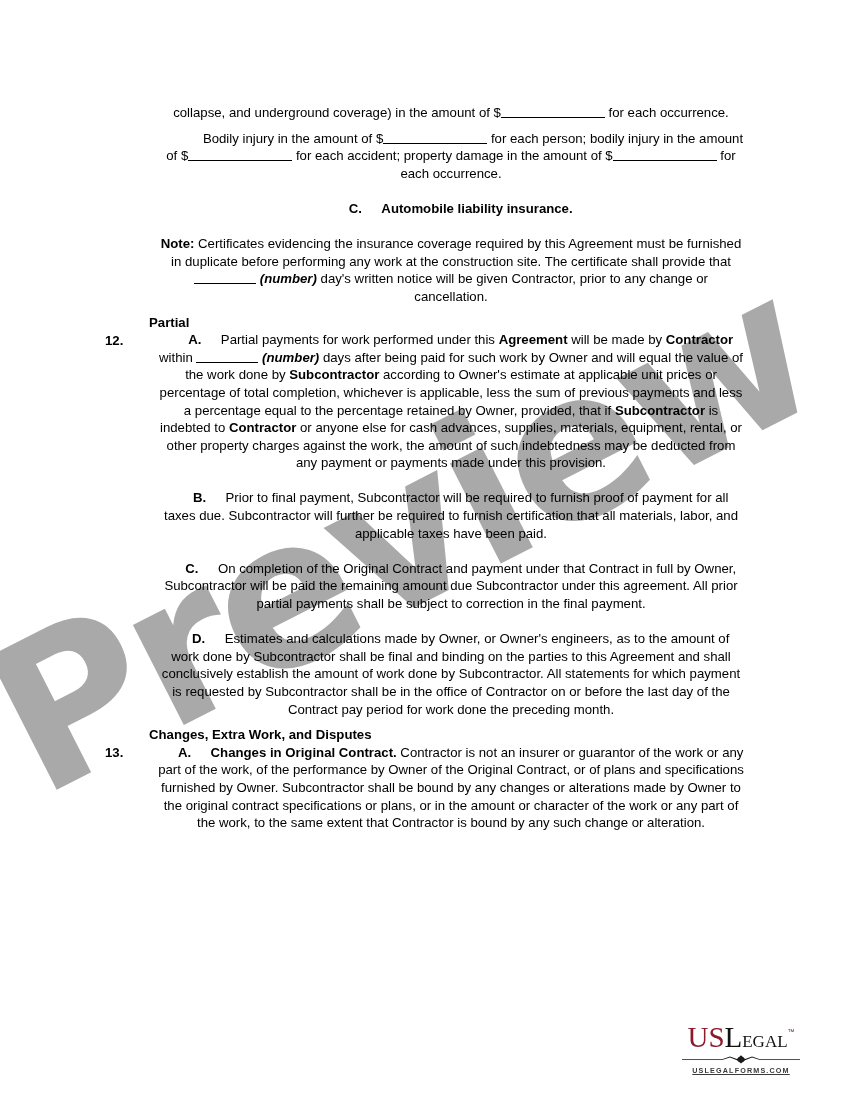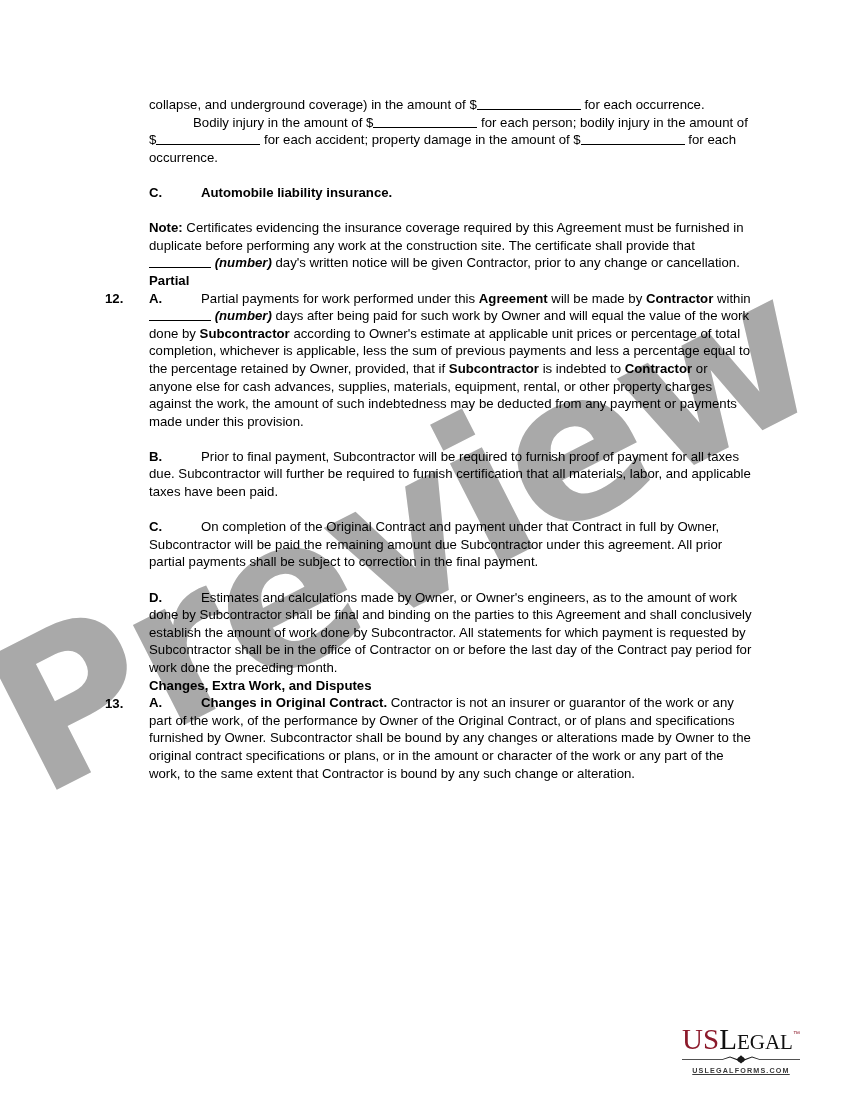--- a/index.html
+++ b/index.html
@@ -49,22 +49,22 @@
     top: 96px;
     width: 648px;
     z-index: 1;
   }
 
   .para {
     position: relative;
     font-size: 13.2px;
     line-height: 17.6px;
     color: #000000;
-    text-align: left;
-    margin: 0;
+    text-align: center;
+    margin: 8px;
     padding: 0 0 0 44px;   
   }
   .para.spaced { margin-top: 17.6px; }
   .para.tight  { margin-top: 0; }
 
   
   .clause {
     position: relative;
     font-size: 13.2px;
     line-height: 17.6px;
@@ -118,21 +118,21 @@
   .logo-us {
     color: #8c1a2b;
     font-weight: 400;
     text-align: center;
   }
   .logo-legal {
     color: #111111;
     font-weight: 400;
   }
   .logo-cap { font-size: 29px; }
-  .logo-sc  { font-size: 21px; text-align: center; }
+  .logo-sc  { font-size: 17px; text-align: center; }
   .logo-tm {
     font-family: "Liberation Sans", sans-serif;
     font-size: 7px;
     color: #8c1a2b;
     vertical-align: 13px;
     letter-spacing: 0;
   }
   .logo-wing {
     position: relative;
     height: 11px;

